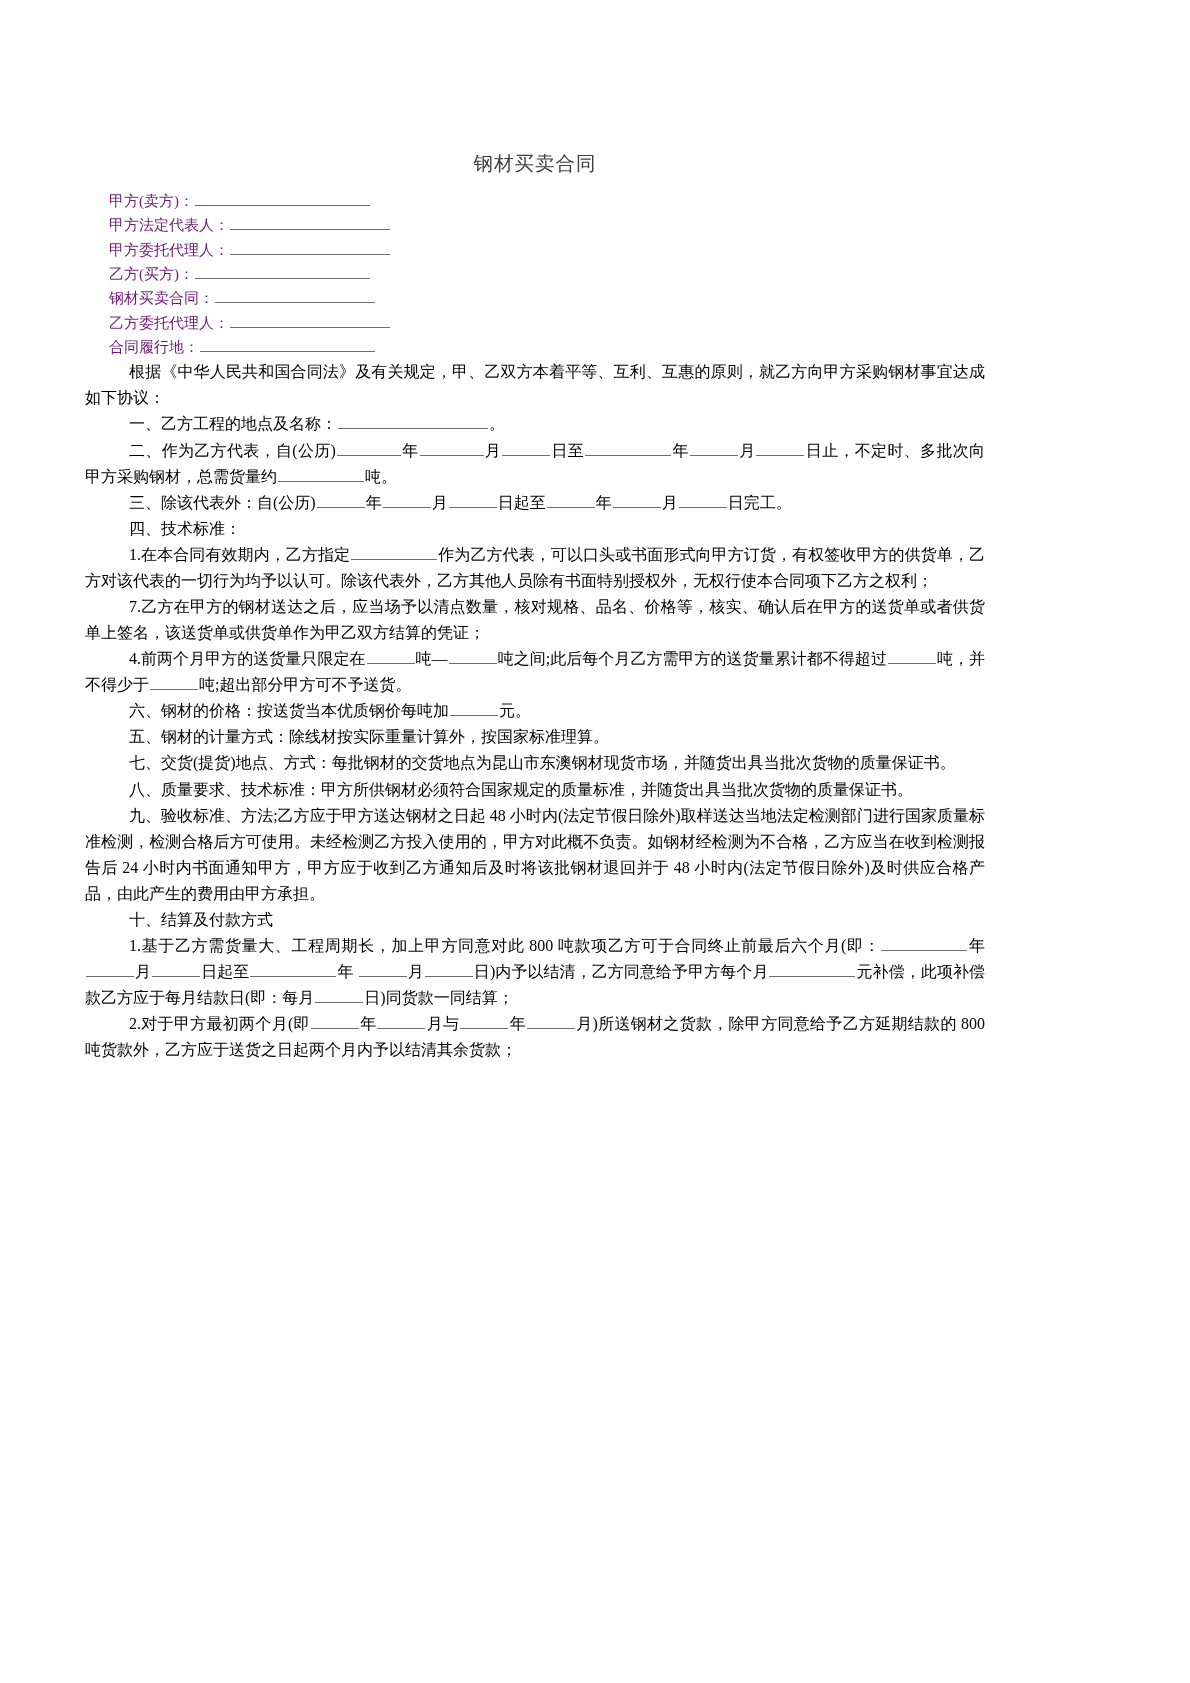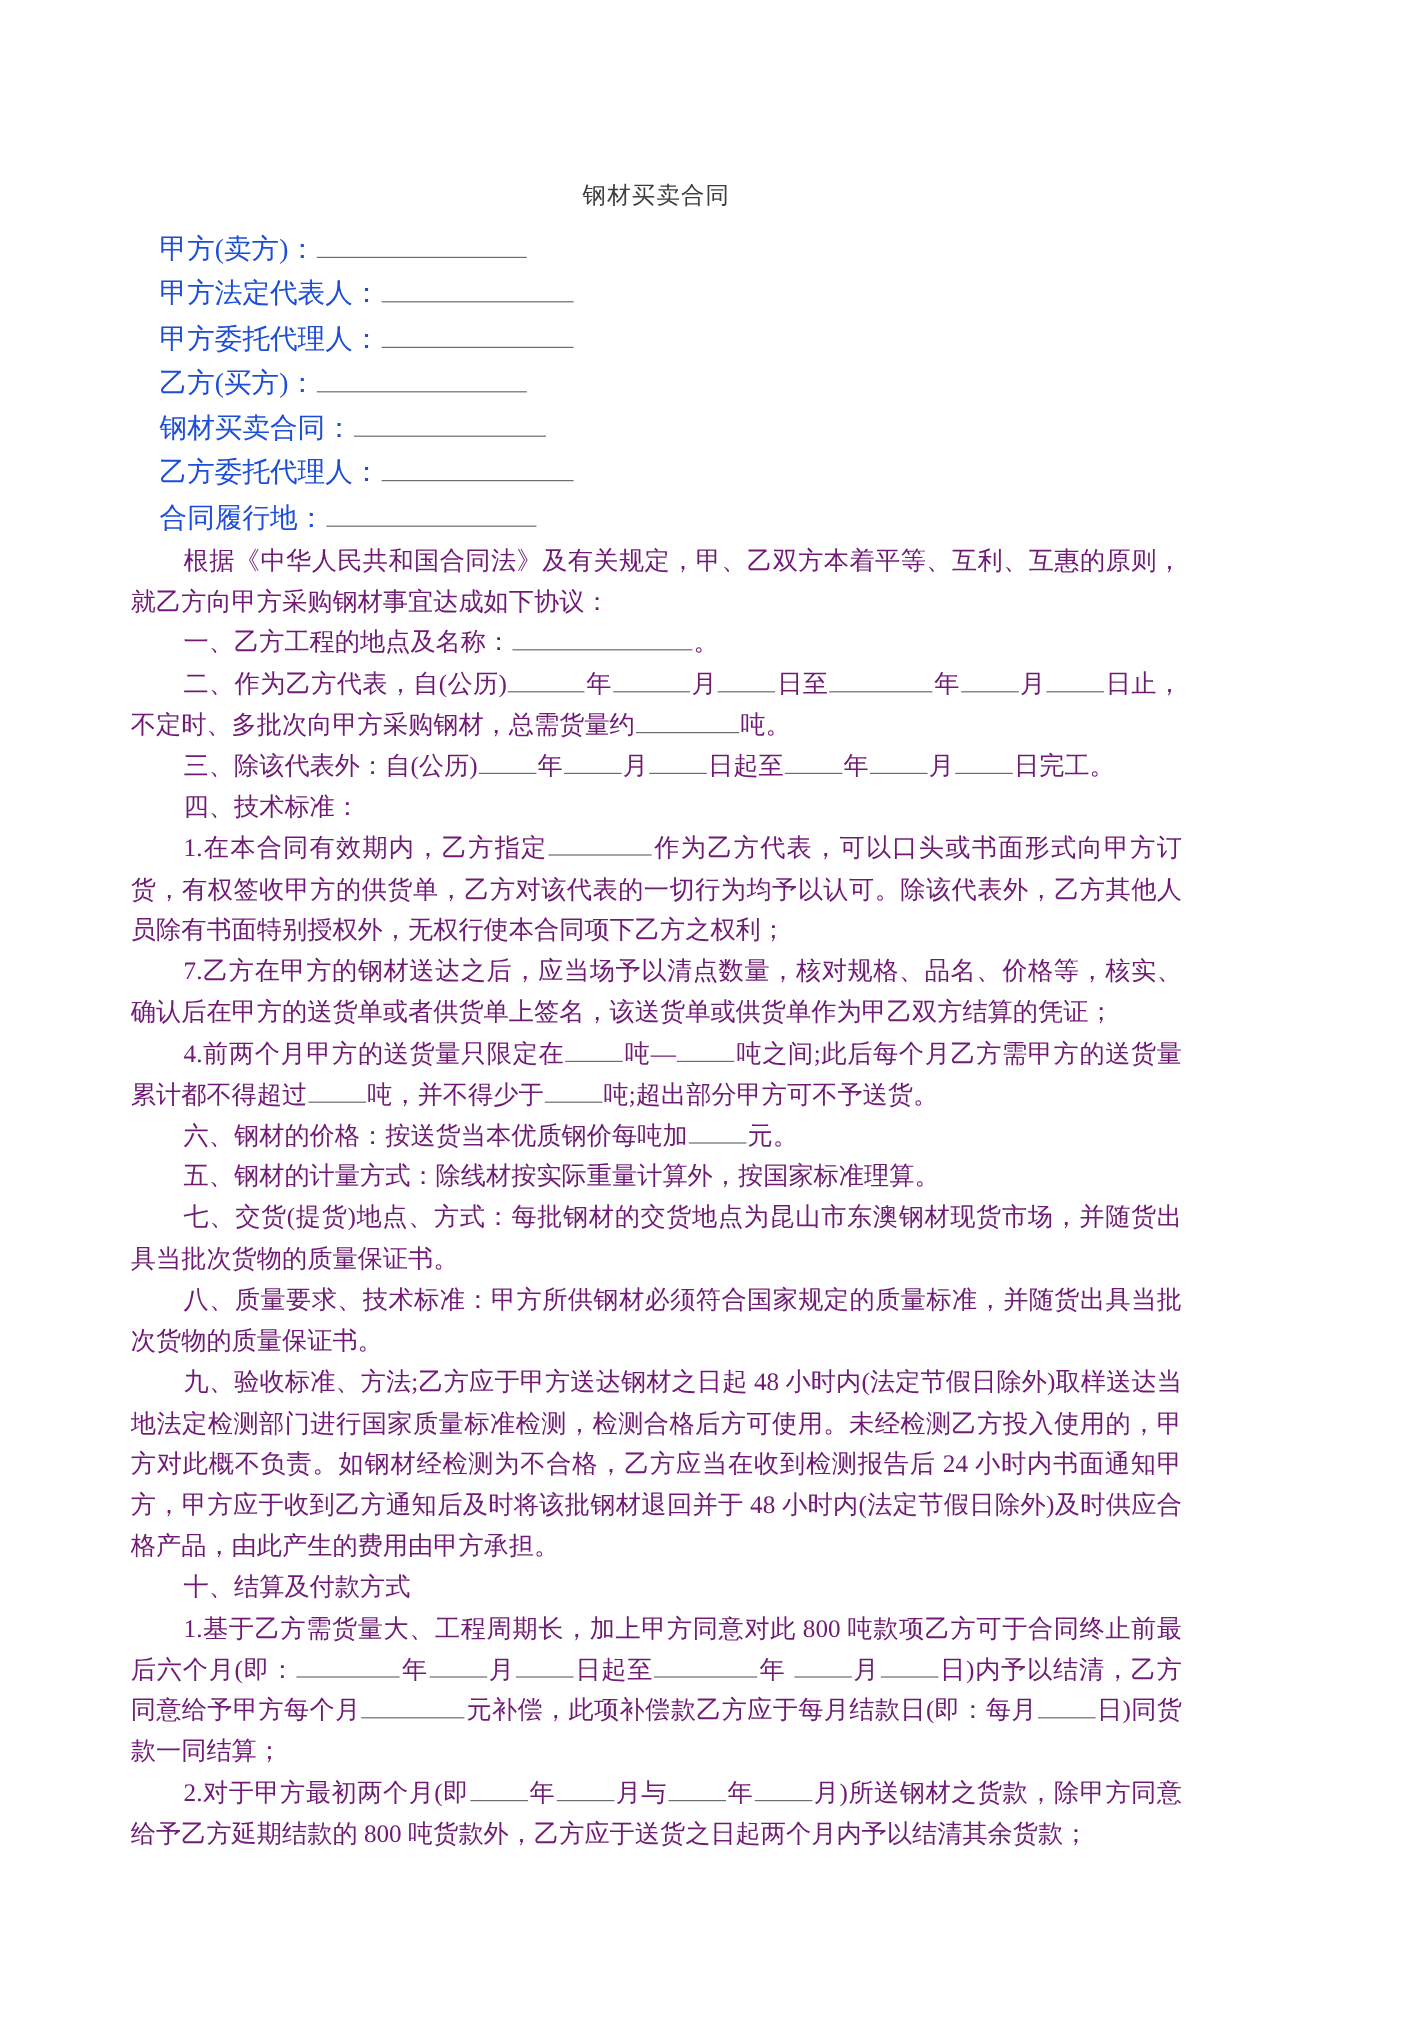--- a/index.html
+++ b/index.html
@@ -12,43 +12,43 @@
     height: 1683px;
     font-family: "Liberation Serif", "DejaVu Serif", serif;
     color: #3a3a3a;
     -webkit-font-smoothing: antialiased;
   }
   .page {
     position: relative;
     width: 1190px;
     height: 1419px;
     box-sizing: border-box;
-    padding: 148px 205px 0 109px;
+    padding: 148px 205px 0 85px;
     background: #ffffff;
   }
   .doc-title {
     text-align: center;
     font-size: 19.5px;
     letter-spacing: 1px;
     color: #3d3d3d;
     margin: 0 0 10px 0;
     line-height: 1.6;
     font-weight: normal;
   }
   .field-line {
-    font-size: 23px;
+    font-size: 15px;
     line-height: 1.62;
-    color: #1d4ed8;
+    color: #701a75;
     text-indent: 24px;
     white-space: nowrap;
   }
   .para {
-    font-size: 21px;
+    font-size: 16px;
     line-height: 1.63;
-    color: #701a75;
+    color: #000000;
     text-indent: 44px;
     text-align: justify;
     text-justify: inter-ideograph;
     margin: 0;
   }
   .blank {
     display: inline-block;
     border-bottom: 1px solid #6d6d6d;
     vertical-align: baseline;
     height: 0.95em;

